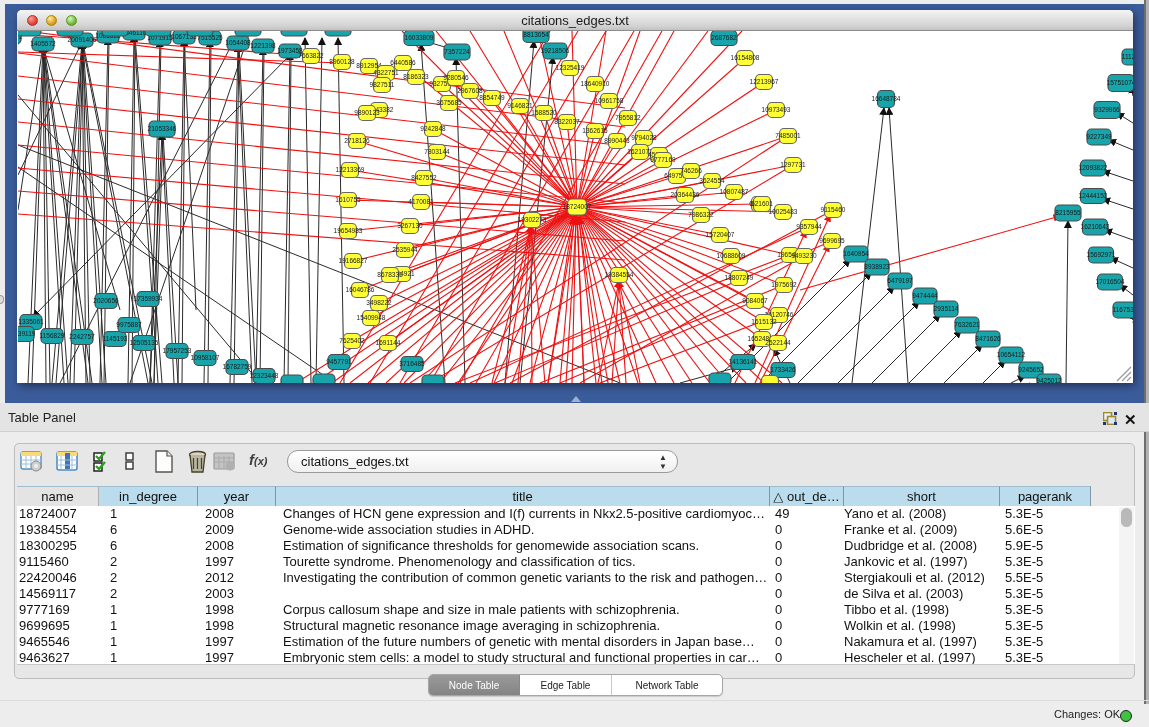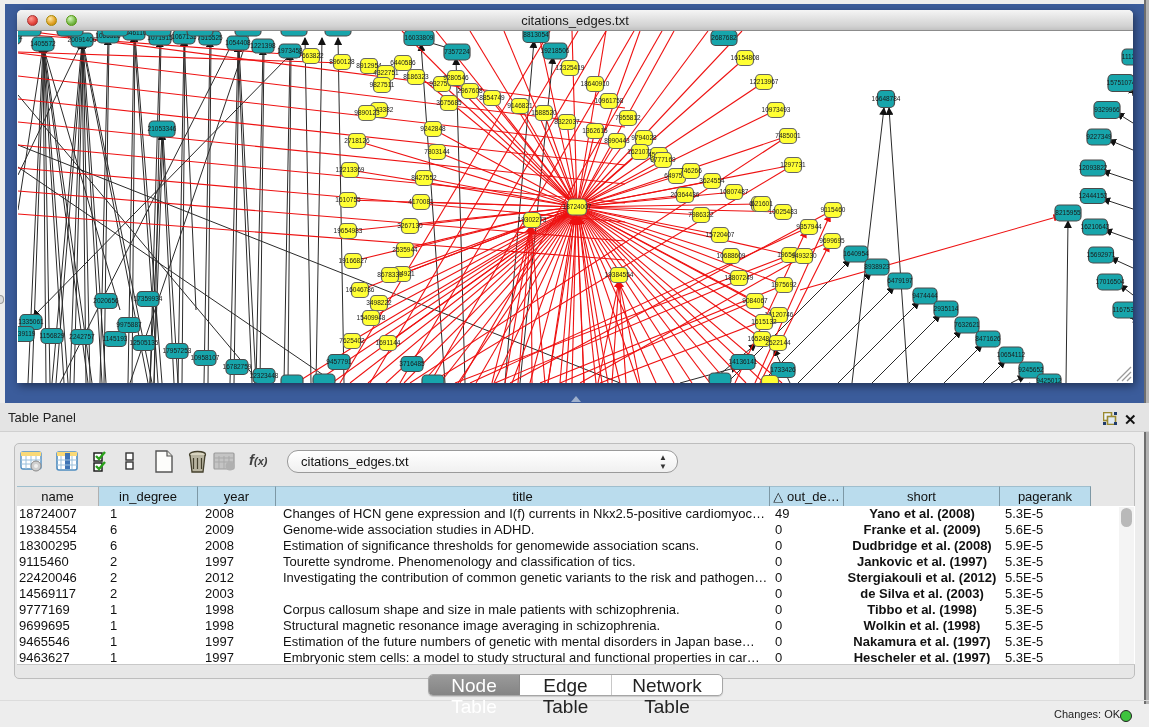--- a/index.html
+++ b/index.html
@@ -47,28 +47,28 @@
 
 #thead { left:17px; top:486px; width:1074px; height:20px; font-size:13px; color:#111; }
 #thead .hc { position:absolute; top:0; height:37px; background:#badced;
   border-right:1px solid #7d98a5; border-top:1px solid #9fbecd; text-align:center; line-height:20px; }
 #tbody { left:17px; top:506px; width:1118px; height:159px; background:#fff;
   font-size:13px; color:#111; overflow:hidden; border-bottom:1px solid #c8c8c8;}
 .trow { position:relative; height:16px; line-height:16px; white-space:nowrap; }
 .trow span { position:absolute; top:0; }
 .c-name { left:2px; } .c-ind { left:93px; } .c-year { left:188px; }
 .c-title { left:266px; width:492px; overflow:hidden; }
-.c-out { left:758px; } .c-short { left:827px; width:156px; text-align:center;font-weight:bold; }
+.c-out { left:758px; } .c-short { left:827px; width:156px; text-align:left; }
 .c-pr { left:988px; }
 #scrollbar { left:1119px; top:507px; width:15px; height:157px; background:#f4f4f4; }
 #thumb { left:1121px; top:508px; width:11px; height:19px; background:#b9b9b9; border-radius:6px; }
 
 
 #tabs { left:428px; top:674px; width:295px; height:22px; border:1px solid #a6a6a6;
-  border-radius:5px; background:#fff; font-size:19px; color:#222; display:flex;
+  border-radius:5px; background:#fff; font-size:10px; color:#222; display:flex;
   box-shadow:0 1px 1px rgba(0,0,0,.15); }
 #tabs div { text-align:center; line-height:21px; }
 #tabs .sel { width:91px; background:linear-gradient(#9a9a9a,#848484); color:#fff;
   border-radius:4px 0 0 4px; border-right:1px solid #888; }
 #tabs .mid { width:92px; border-right:1px solid #c8c8c8; }
 #tabs .last { width:110px; }
 
 #mem { left:1054px; top:708px; font-size:11px; color:#222; }
 #memdot { left:1120px; top:710px; width:12px; height:12px; border-radius:50%;
   background:#3ec43e; border:1.5px solid #222; }

